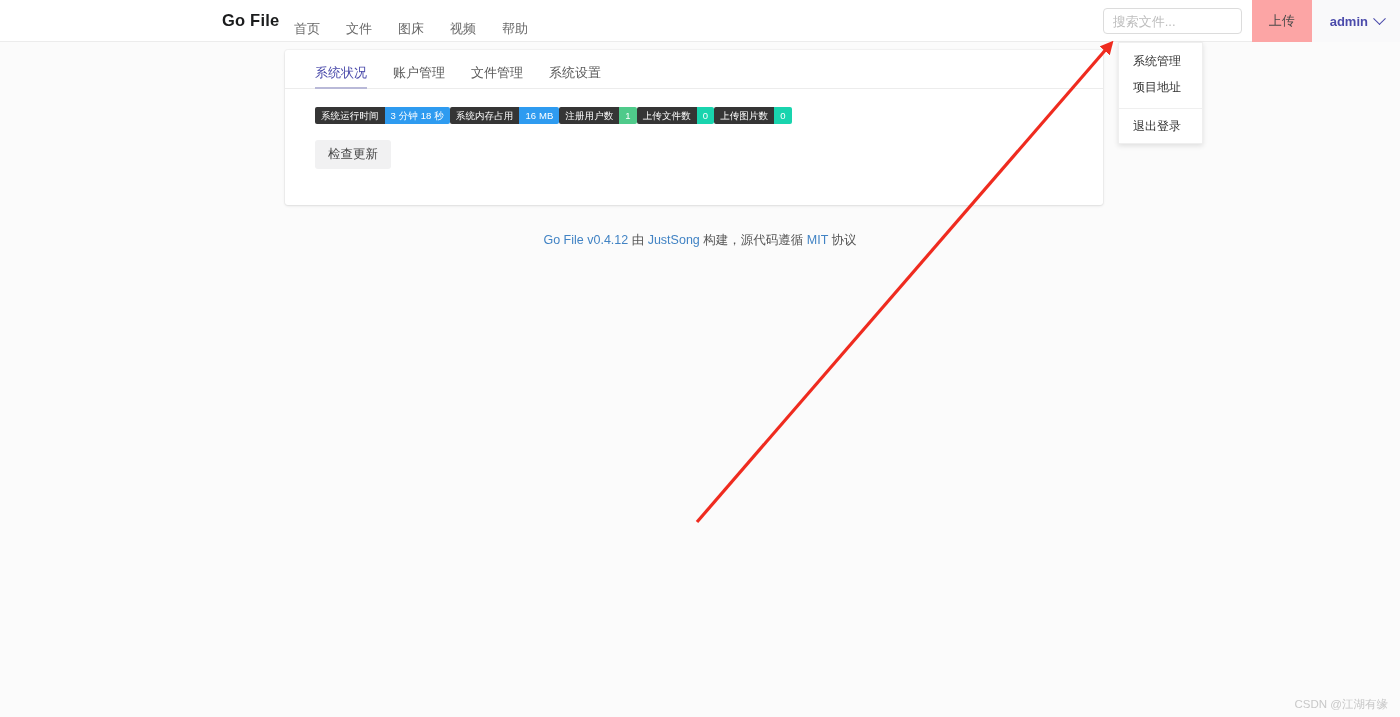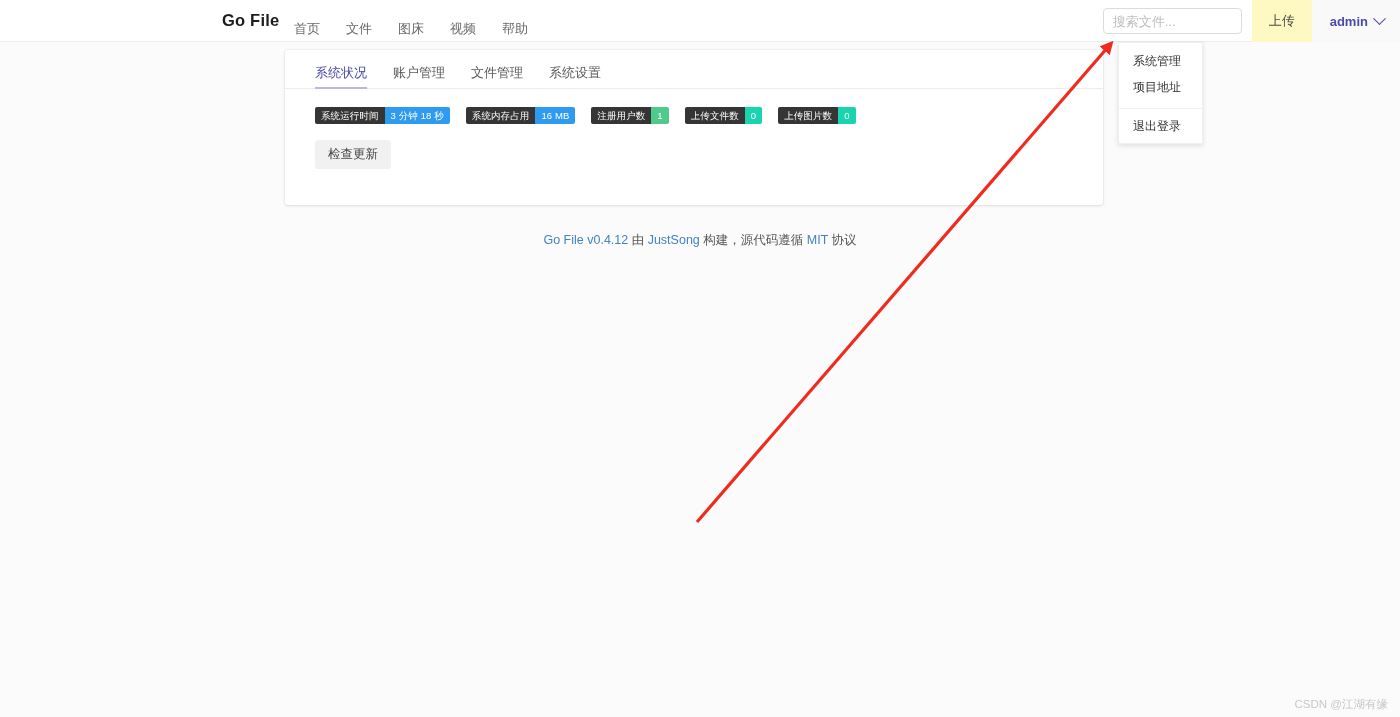--- a/index.html
+++ b/index.html
@@ -73,21 +73,21 @@
     padding: 0 9px;
     outline: none;
     font-family: "Liberation Sans", sans-serif;
   }
   .search-box::placeholder { color: #bdbdbd; }
 
   .upload-btn {
     margin-left: 10px;
     height: 42px;
     padding: 0 17px;
-    background: #fef9c3;
+    background: #fca5a5;
     border: none;
     font-size: 13px;
     color: #4a4a4a;
     cursor: pointer;
     display: flex;
     align-items: center;
     font-family: "Liberation Sans", sans-serif;
   }
 
   .admin-btn {
@@ -176,21 +176,21 @@
     bottom: -1px;
     height: 2px;
     background: #b9b9d8;
   }
 
   .card-body { padding: 18px 0 0 30px; }
 
   .badge-row {
     display: flex;
     align-items: center;
-    gap: 16px;
+    gap: 0;
   }
   .badge {
     display: inline-flex;
     align-items: stretch;
     height: 17px;
     border-radius: 2px;
     overflow: hidden;
     font-size: 9.5px;
     line-height: 1;
   }

